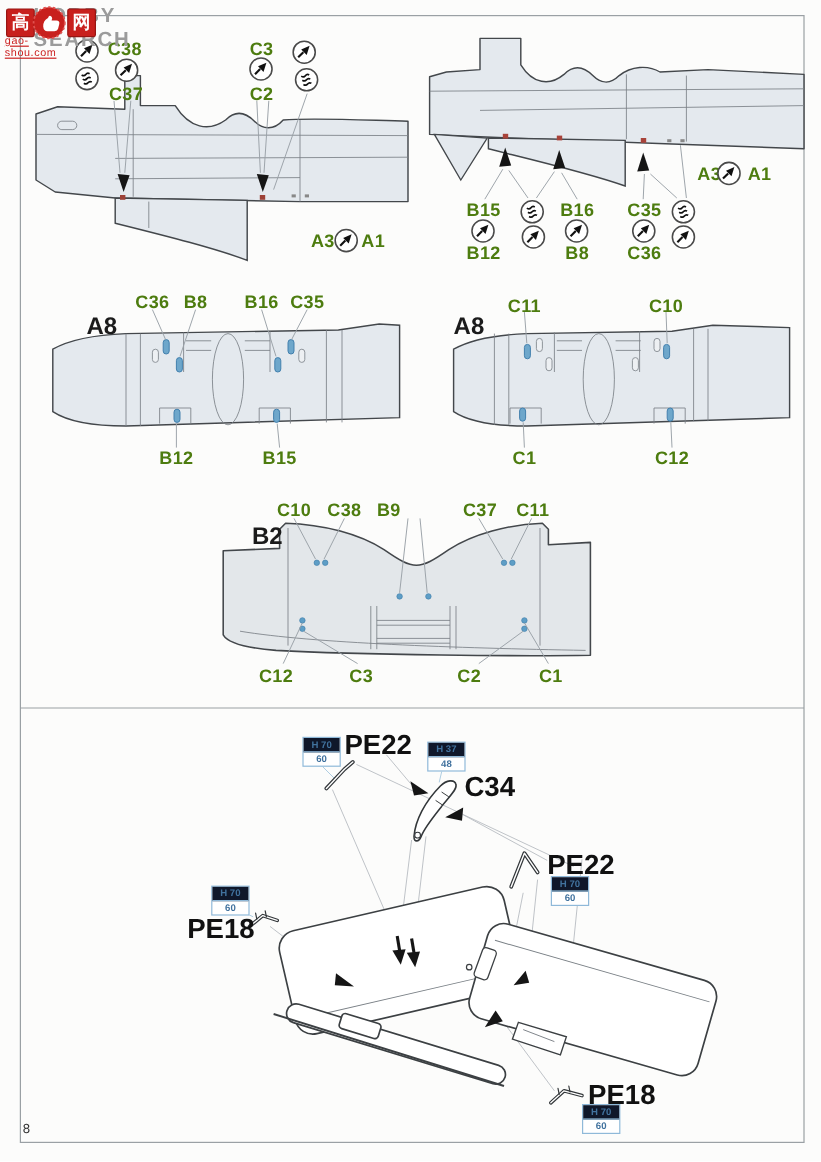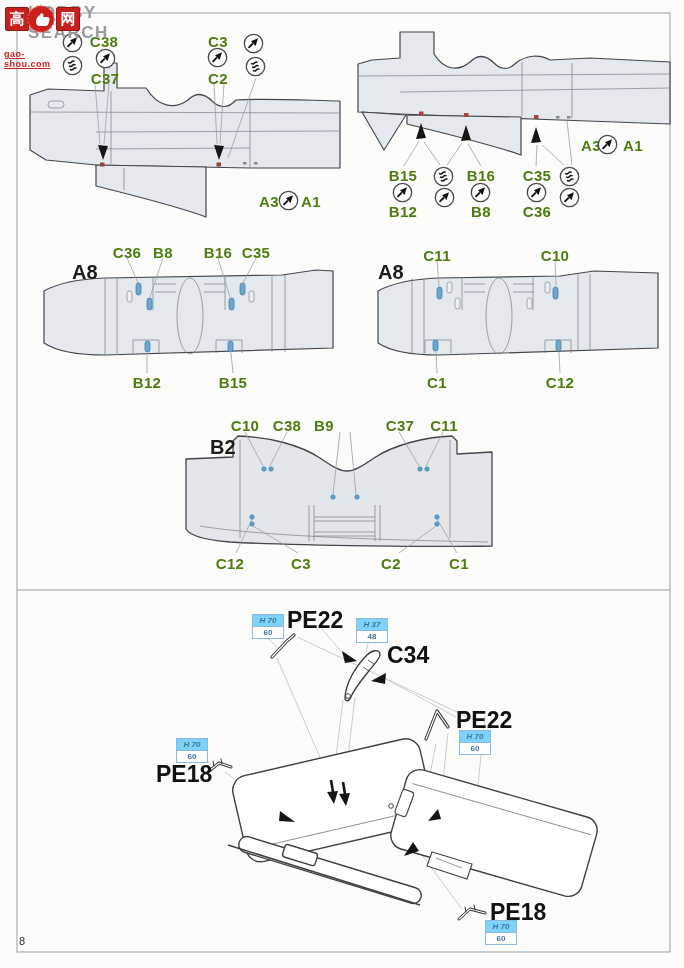--- a/index.html
+++ b/index.html
@@ -6,32 +6,32 @@
   #page{position:relative;width:684px;height:968px;background:#fcfcfb;overflow:hidden;
         font-family:"Liberation Sans",sans-serif;}
   svg.art{position:absolute;left:0;top:0;z-index:1;}
   .lbl{position:absolute;z-index:3;font-weight:bold;font-size:15px;color:#4d7c0f;
        white-space:nowrap;transform:translateX(-50%);letter-spacing:.3px;}
   .lbl-left{position:absolute;z-index:3;font-weight:bold;font-size:20px;color:#1b1b1b;white-space:nowrap;}
   .lbl-lg{position:absolute;z-index:3;font-weight:bold;font-size:23px;color:#111;white-space:nowrap;}
   .sym{position:absolute;width:21px;height:21px;z-index:3;}
   .callout{position:absolute;width:30px;z-index:3;border:1px solid #8fb9d9;background:#fff;
            text-align:center;font-size:8px;font-weight:bold;color:#41729e;line-height:9px;}
-  .callout .c1{display:block;border-bottom:1px solid #8fb9d9;background:#7dd3fc;padding:1px 0;font-style:italic;}
+  .callout .c1{display:block;border-bottom:1px solid #8fb9d9;background:#0f172a;padding:1px 0;}
   .callout .c2{display:block;padding:1px 0;}
   .pagenum{position:absolute;left:19px;top:935px;font-size:11px;color:#333;z-index:3;}
   
   .wm{position:absolute;left:0;top:0;z-index:5;}
   .wm-brand{position:absolute;left:28px;top:3px;font-size:17px;font-weight:bold;
             letter-spacing:1.5px;color:#9b9b9b;}
   .wm-box{position:absolute;width:22px;height:22px;background:#c8201d;color:#fff;
           font-size:15px;font-weight:bold;line-height:22px;text-align:center;
           border-radius:2px;border:1px solid #971512;}
-  .wm-site{position:absolute;left:4px;top:29px;font-size:9px;font-weight:bold;color:#cc2222;
-           text-decoration:underline;letter-spacing:.5px;margin-top:20px;}
+  .wm-site{position:absolute;left:4px;top:29px;font-size:9px;font-weight:normal;color:#cc2222;
+           text-decoration:underline;letter-spacing:.5px;}
 </style>
 </head>
 <body>
 
 <div id="page">
 
 <svg width="0" height="0" style="position:absolute">
   <defs>
     <g id="symArrow">
       <circle cx="10.5" cy="10.5" r="9.2" fill="#fff" stroke="#4a4a4a" stroke-width="1.3"></circle>

